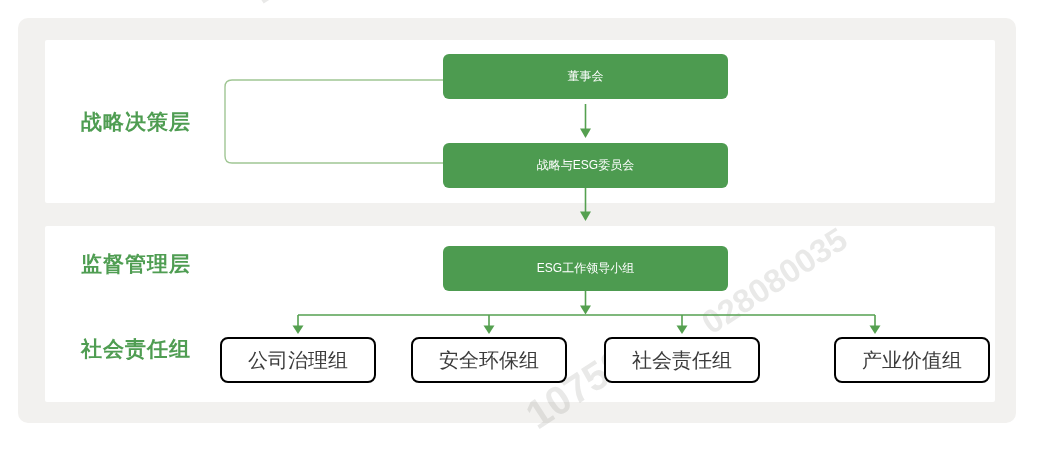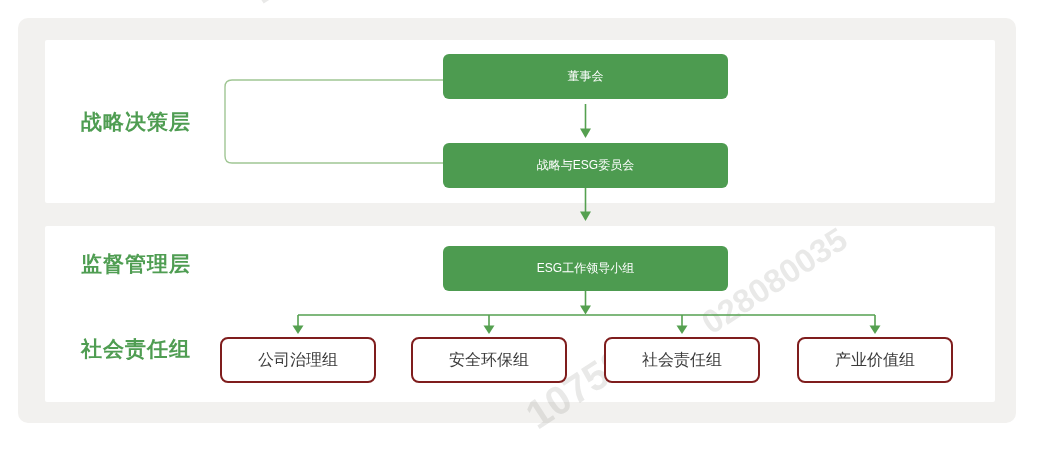--- a/index.html
+++ b/index.html
@@ -39,24 +39,24 @@
   }
   .node-green {
     left:443px; width:285px; height:45px; background:#4d9b50;
     border-radius:6px; color:#ffffff; font-size:12px;
   }
   .n-board     { top:54px;  }
   .n-committee { top:143px; }
   .n-leading   { top:223px;margin-top:23px; }
   .node-outline {
     top:337px; width:156px; height:46px; background:#ffffff;
-    border:2px solid #7f1d1d; border-radius:8px;
-    color:#3b3b3b; font-size:16px;
+    border:2px solid #000000; border-radius:8px;
+    color:#3b3b3b; font-size:20px;
   }
-  .g1 { left:220px; } .g2 { left:411px; } .g3 { left:604px; } .g4 { left:797px; }
+  .g1 { left:220px; } .g2 { left:411px; } .g3 { left:604px; } .g4 { left:834px; }
 </style>
 </head>
 <body>
 
 <div class="page">
 
   <div class="panel">
     <div class="row row1">
       <div class="layer-label">战略决策层</div>
     </div>

